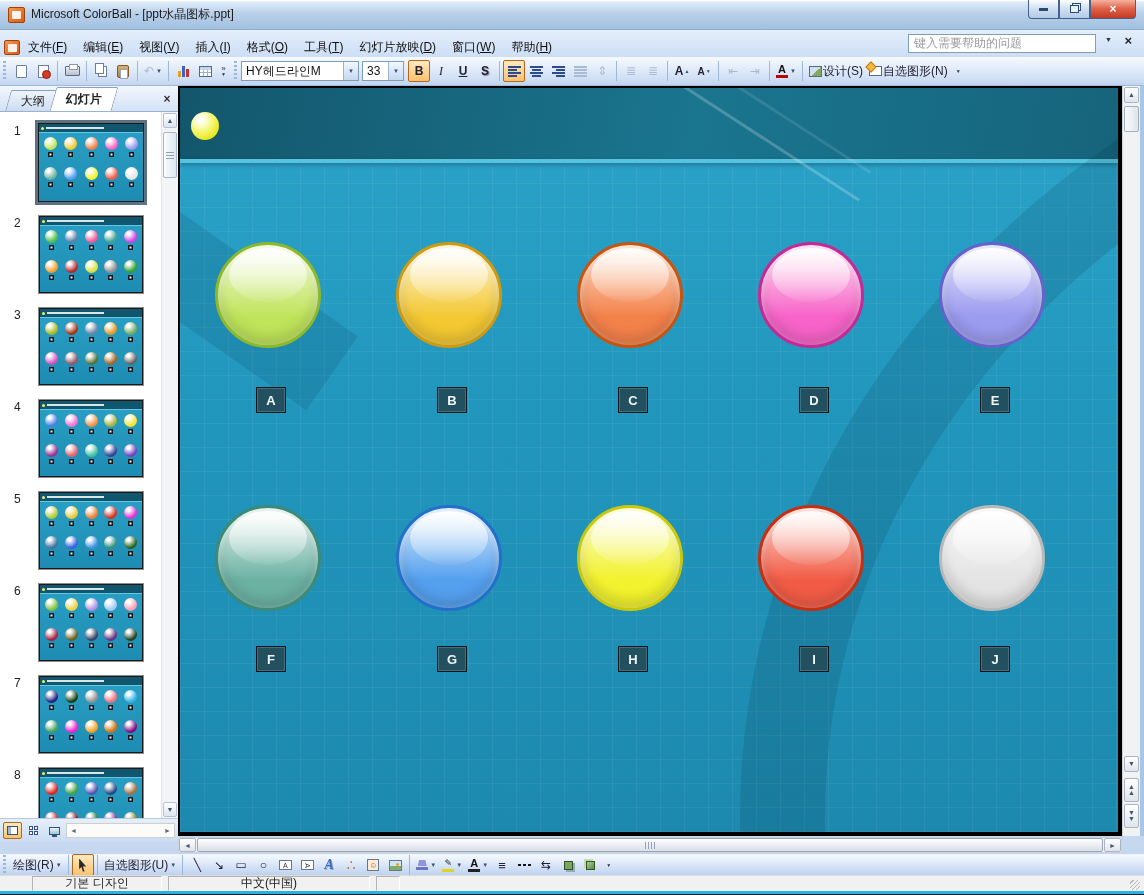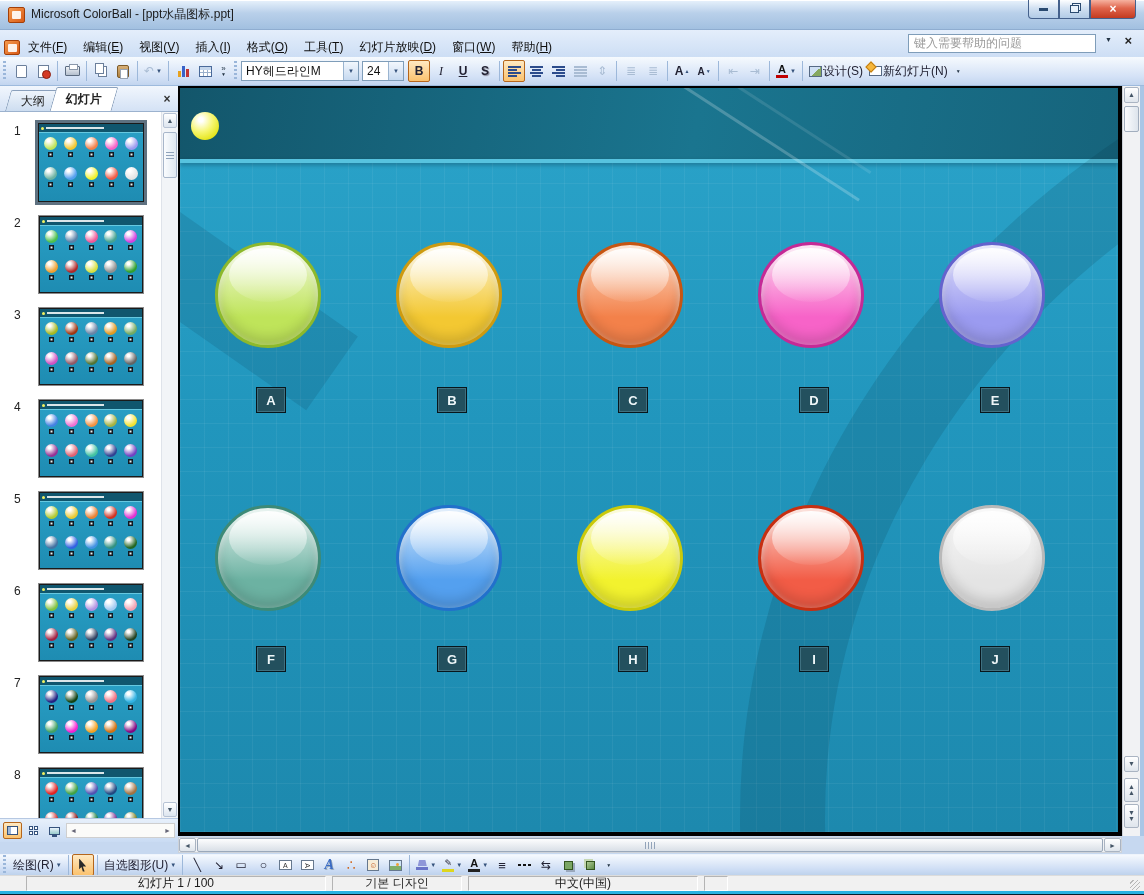--- a/index.html
+++ b/index.html
@@ -231,21 +231,21 @@
         <span style="font-size:5px">▼</span>
       </span>
 
     <span class="grip"></span>
     <span class="combo" style="width:118px">
         <span>HY헤드라인M</span>
         <span class="dd">▼</span>
       </span>
     <span style="width:3px"></span>
     <span class="combo" style="width:42px">
-        <span>24</span>
+        <span>33</span>
         <span class="dd">▼</span>
       </span>
     <span style="width:4px"></span>
     <span class="tb-btn active-btn bold-l">B</span>
     <span class="tb-btn ital-l">I</span>
     <span class="tb-btn under-l bold-l">U</span>
     <span class="tb-btn bold-l shadow-l">S</span>
     <span class="sep"></span>
     <span class="tb-btn active-btn">
         <span class="i-al l">
@@ -313,21 +313,21 @@
         </span>
         <span class="dd-mini">▼</span>
       </span>
     <span class="sep"></span>
     <span class="tb-btn">
         <span class="i-design"></span>
         <span>设计(S)</span>
       </span>
     <span class="tb-btn">
         <span class="i-newslide"></span>
-        <span>新幻灯片(N)</span>
+        <span>自选图形(N)</span>
       </span>
     <span class="tb-over">
         <span style="font-size:5px">▼</span>
       </span>
   </div>
 
   <div class="left-panel">
     <div class="tabs">
       <span class="tab">
           <span>大纲</span>
@@ -982,25 +982,24 @@
     <span class="tb-btn">
         <span class="i-3d"></span>
       </span>
     <span class="tb-over">
         <span style="font-size:5px">▼</span>
       </span>
   </div>
 
   <div class="statusbar">
     <span style="width:26px;flex:none"></span>
-    <span class="st-cell" style="width:300px">幻灯片 1 / 100</span>
     <span style="width:6px;flex:none"></span>
     <span class="st-cell" style="width:130px">기본 디자인</span>
     <span style="width:6px;flex:none"></span>
-    <span class="st-cell" style="width:230px">中文(中国)</span>
+    <span class="st-cell" style="width:202px">中文(中国)</span>
     <span style="width:6px;flex:none"></span>
     <span class="st-cell" style="width:24px"></span>
     <span class="resize-grip"></span>
   </div>
   <div class="edge-cyan"></div>
   <div class="edge-dark"></div>
 
 </div>
 
 </body></html>

